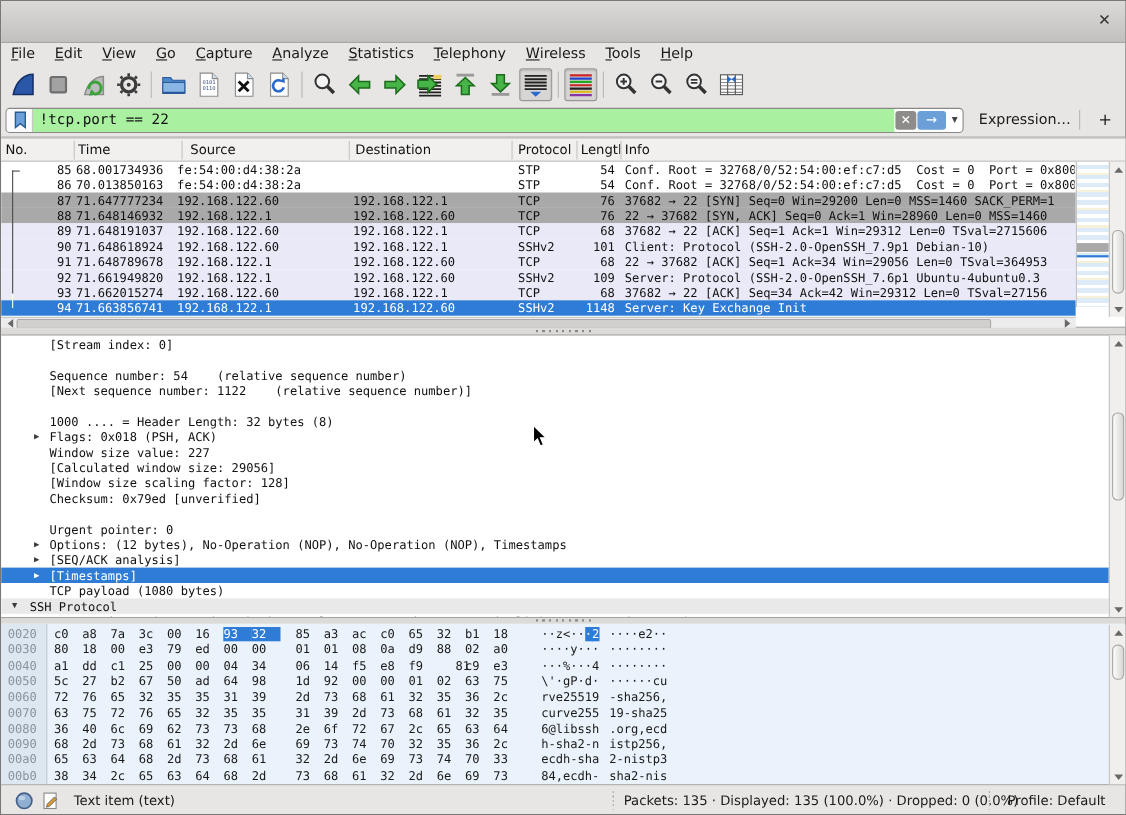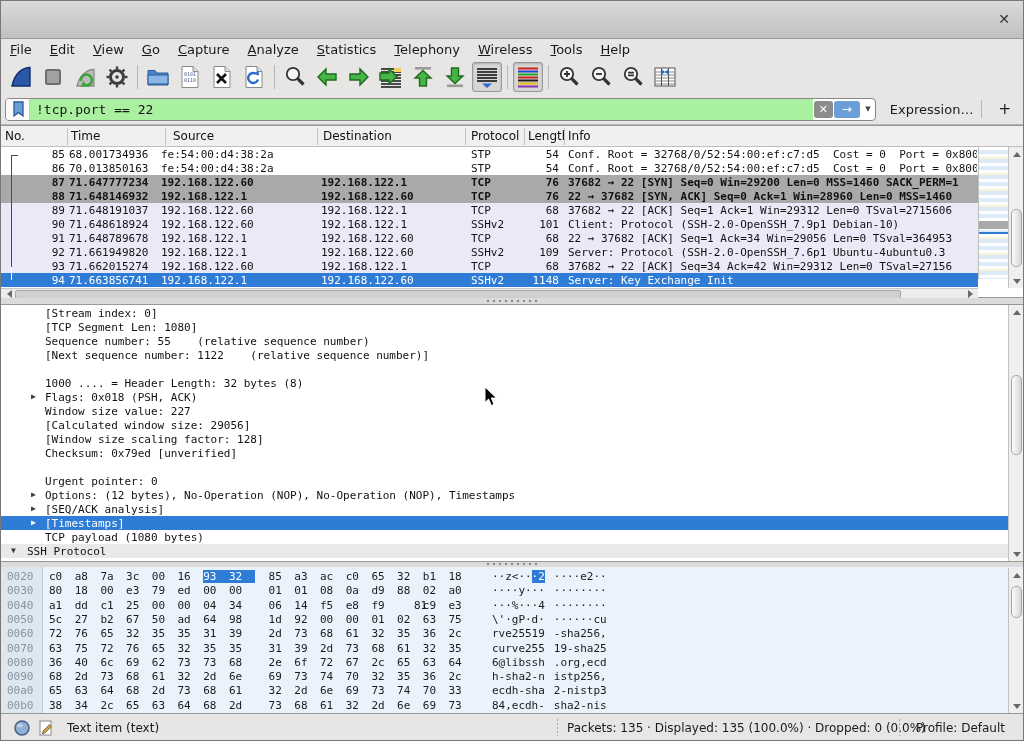--- a/index.html
+++ b/index.html
@@ -66,21 +66,21 @@
   .prows{position:absolute;left:0;top:21px;width:977px;height:141px;overflow:hidden;}
   .prow{position:absolute;left:0;width:977px;height:14px;white-space:pre;color:#111;}
   .prow span{position:absolute;top:1px;white-space:pre;}
   .prow .c-no{left:0;width:64px;text-align:right;}
   .prow .c-time{left:68px;}
   .prow .c-src{left:160px;}
   .prow .c-dst{left:320px;}
   .prow .c-proto{left:470px;}
   .prow .c-len{left:496px;width:62px;text-align:right;}
   .prow .c-info{left:567px;width:409px;overflow:hidden;}
-  .prow.gray{background:var(--rowgray);font-weight:bold;}
+  .prow.gray{background:var(--rowgray);}
   .prow.lav{background:var(--rowlav);}
   .prow.sel{background:var(--sel);color:#fff;}
   .bracket-v{position:absolute;left:10px;top:29px;width:1px;height:112px;background:#4a4a4a;}
   .bracket-v2{position:absolute;left:10px;top:141px;width:1px;height:13px;background:#fff;}
   .bracket-h{position:absolute;left:10px;top:29px;width:7px;height:1px;background:#4a4a4a;}
   .minimap{position:absolute;left:977px;top:21px;width:30px;height:132px;border-left:1px solid #c0bebc;
     background:repeating-linear-gradient(180deg,#ffffff 0 3px,#dcebf7 3px 7px,#ffffff 7px 10px,
       #f7f1da 10px 12px,#dcebf7 12px 16px);}
   .mm-gray{position:absolute;left:0;top:74px;width:100%;height:8px;background:#a9a9a9;}
   .mm-blue{position:absolute;left:0;top:85px;width:100%;height:2px;background:#2e7cd6;}
@@ -405,25 +405,22 @@
   </div>
 
   <div class="splitter" style="top:297px;height:6px;">
       <span class="grip"></span>
     </div>
 
   <div class="details" id="details">
       <div class="dline" style="top: 1px;">
         <span class="dtext" style="left: 44px;">[Stream index: 0]</span>
       </div>
-      <div class="dline" style="top: 15px;">
-        <span class="dtext" style="left: 44px;">[TCP Segment Len: 1080]</span>
-      </div>
       <div class="dline" style="top: 29px;">
-        <span class="dtext" style="left: 44px;">Sequence number: 55    (relative sequence number)</span>
+        <span class="dtext" style="left: 44px;">Sequence number: 54    (relative sequence number)</span>
       </div>
       <div class="dline" style="top: 43px;">
         <span class="dtext" style="left: 44px;">[Next sequence number: 1122    (relative sequence number)]</span>
       </div>
       <div class="dline" style="top: 71px;">
         <span class="dtext" style="left: 44px;">1000 .... = Header Length: 32 bytes (8)</span>
       </div>
       <div class="dline" style="top: 85px;">
         <span class="tri" style="left: 30px;">▶</span>
         <span class="dtext" style="left: 44px;">Flags: 0x018 (PSH, ACK)</span>

